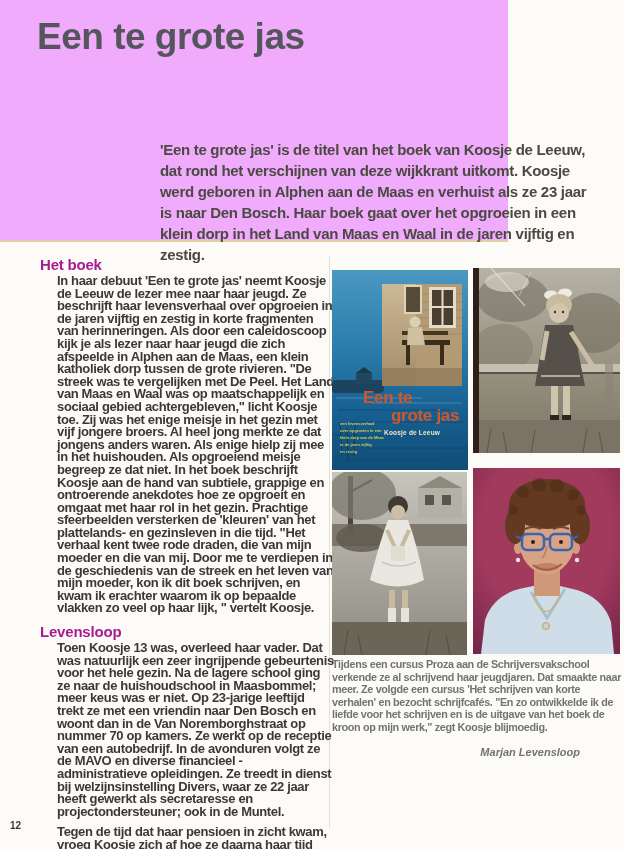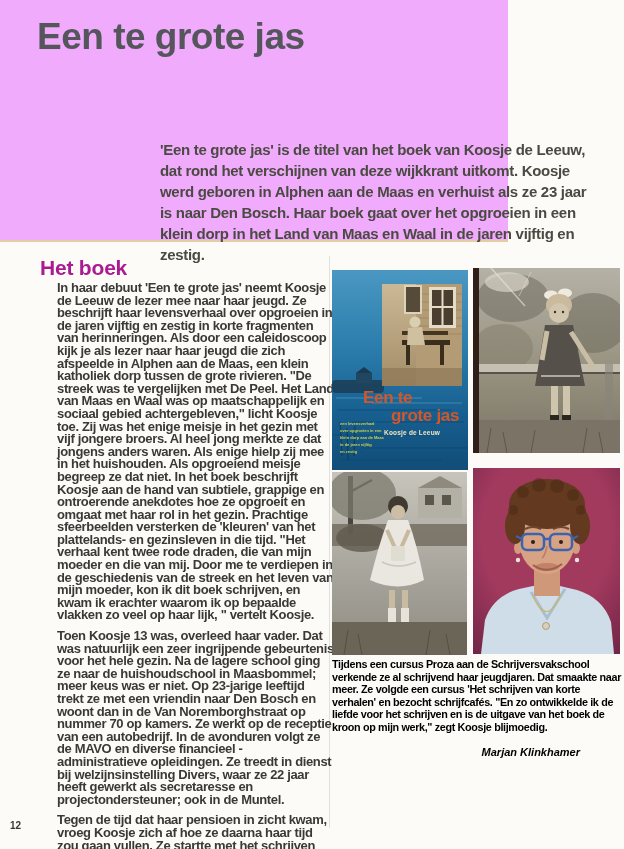--- a/index.html
+++ b/index.html
@@ -8,59 +8,60 @@
 
   
   .yellow-box{position:absolute;left:0;top:0;width:508px;height:240px;background:#f0abfc;border-bottom:2px solid #e3cda4;}
   .page-title{position:absolute;left:37px;top:16px;font-size:37px;font-weight:700;letter-spacing:-0.5px;color:#54565c;}
   .page-subtitle{position:absolute;left:38px;top:61px;font-size:23px;font-weight:700;letter-spacing:-0.3px;color:#a315a3;}
   .intro{position:absolute;left:160px;top:111px;width:438px;font-size:15px;font-weight:700;letter-spacing:-0.3px;line-height:21px;color:#4b4a42;margin-top:28px;}
 
   
   .col-divider{position:absolute;left:329px;top:256px;width:1px;height:572px;background:#e2e0da;}
   .left-col{position:absolute;left:40px;top:256px;width:294px;color:#3a3937;}
-  .section-heading{font-size:21px;font-weight:700;color:#aa1b91;margin:0 0 2px 0;letter-spacing:-0.2px;}
+  .section-heading{font-size:15px;font-weight:700;color:#aa1b91;margin:0 0 2px 0;letter-spacing:-0.2px;}
   .body-text{font-size:13px;font-weight:700;letter-spacing:-0.35px;line-height:12.6px;margin:0 0 8px 17px;}
   .body-text + .section-heading{margin-top:8px;}
   .page-number{position:absolute;left:10px;top:820px;font-size:10px;font-weight:700;color:#3a3937;}
 
   
   .right-col{position:absolute;left:332px;top:268px;width:290px;}
   .photo{position:absolute;display:block;}
   .book-cover{left:0;top:2px;width:136px;height:240px;}
   .photo-fence{left:141px;top:0;width:147px;height:185px;}
   .photo-garden{left:0;top:204px;width:135px;height:183px;}
   .photo-portrait{left:141px;top:200px;width:147px;height:186px;}
   .book-cover svg,.photo svg{position:absolute;left:0;top:0;}
 
   .cover-title-1{position:absolute;left:31px;top:118px;font-size:17px;font-weight:700;color:#d4572a;letter-spacing:-0.3px;}
   .cover-title-2{position:absolute;left:59px;top:136px;font-size:17px;font-weight:700;color:#d4572a;letter-spacing:-0.3px;}
   .cover-blurb{position:absolute;left:8px;top:150px;width:46px;font-size:4px;line-height:7px;font-weight:700;color:#ccd24a;}
   .cover-author{position:absolute;left:52px;top:159px;font-size:6.5px;font-weight:700;color:#efe6c4;letter-spacing:0.2px;}
 
   
-  .right-text{position:absolute;left:332px;top:658px;width:290px;color:#000000;}
+  .right-text{position:absolute;left:332px;top:658px;width:290px;color:#737373;}
   .right-text p{font-size:10.8px;font-weight:700;letter-spacing:-0.35px;line-height:12.6px;margin:0 0 12px 0;}
   .byline{display:block;text-align:right;padding-right:42px;font-style:italic;font-weight:700;font-size:11px;margin-top:1px;}
 </style>
 </head>
 <body>
 
 <div class="page">
 
   <div class="yellow-box">
     <h1 class="page-title" style="margin:0">Een te grote jas</h1>
     <div class="intro">'Een te grote jas' is de titel van het boek van Koosje de Leeuw, dat rond het verschijnen van deze wijkkrant uitkomt. Koosje werd geboren in Alphen aan de Maas en verhuist als ze 23 jaar is naar Den Bosch. Haar boek gaat over het opgroeien in een klein dorp in het Land van Maas en Waal in de jaren vijftig en zestig.</div>
   </div>
 
   <div class="col-divider"></div>
 
   <div class="left-col">
     <h3 class="section-heading">Het boek</h3>
     <p class="body-text">In haar debuut 'Een te grote jas' neemt Koosje de Leeuw de lezer mee naar haar jeugd. Ze beschrijft haar levensverhaal over opgroeien in de jaren vijftig en zestig in korte fragmenten van herinneringen. Als door een caleidoscoop kijk je als lezer naar haar jeugd die zich afspeelde in Alphen aan de Maas, een klein katholiek dorp tussen de grote rivieren. "De streek was te vergelijken met De Peel. Het Land van Maas en Waal was op maatschappelijk en sociaal gebied achtergebleven," licht Koosje toe. Zij was het enige meisje in het gezin met vijf jongere broers. Al heel jong merkte ze dat jongens anders waren. Als enige hielp zij mee in het huishouden. Als opgroeiend meisje begreep ze dat niet. In het boek beschrijft Koosje aan de hand van subtiele, grappige en ontroerende anekdotes hoe ze opgroeit en omgaat met haar rol in het gezin. Prachtige sfeerbeelden versterken de 'kleuren' van het plattelands- en gezinsleven in die tijd. "Het verhaal kent twee rode draden, die van mijn moeder en die van mij. Door me te verdiepen in de geschiedenis van de streek en het leven van mijn moeder, kon ik dit boek schrijven, en kwam ik erachter waarom ik op bepaalde vlakken zo veel op haar lijk, " vertelt Koosje.</p>
+    <h3 class="section-heading">Levensloop</h3>
     <p class="body-text">Toen Koosje 13 was, overleed haar vader. Dat was natuurlijk een zeer ingrijpende gebeurtenis voor het hele gezin. Na de lagere school ging ze naar de huishoudschool in Maasbommel; meer keus was er niet. Op 23-jarige leeftijd trekt ze met een vriendin naar Den Bosch en woont dan in de Van Noremborghstraat op nummer 70 op kamers. Ze werkt op de receptie van een autobedrijf. In de avonduren volgt ze de MAVO en diverse financieel - administratieve opleidingen. Ze treedt in dienst bij welzijnsinstelling Divers, waar ze 22 jaar heeft gewerkt als secretaresse en projectondersteuner; ook in de Muntel.</p>
     <p class="body-text">Tegen de tijd dat haar pensioen in zicht kwam, vroeg Koosje zich af hoe ze daarna haar tijd zou gaan vullen. Ze startte met het schrijven van blogs en keek daarin terug op haar werkzame leven.</p>
   </div>
 
   <div class="page-number">12</div>
 
   <div class="right-col">
 
     <div class="photo book-cover">
       <svg width="136" height="200" viewBox="0 0 136 200">
@@ -287,16 +288,16 @@
         <circle cx="104" cy="92" r="2.2" fill="#ece4da"></circle>
 
         <path d="M60,128 Q74,160 88,126" stroke="#cbb66e" stroke-width="1.2" fill="none"></path>
         <circle cx="73" cy="158" r="3.5" fill="#d8cfc0" stroke="#b0a070" stroke-width="1"></circle>
       </svg>
     </div>
   </div>
 
   <div class="right-text">
     <p>Tijdens een cursus Proza aan de Schrijversvakschool verkende ze al schrijvend haar jeugdjaren. Dat smaakte naar meer. Ze volgde een cursus 'Het schrijven van korte verhalen' en bezocht schrijfcafés. "En zo ontwikkelde ik de liefde voor het schrijven en is de uitgave van het boek de kroon op mijn werk," zegt Koosje blijmoedig.</p>
-    <span class="byline">Marjan Klinkhamer</span>
+    <span class="byline">Marjan Levensloop</span>
   </div>
 
 </div>
 
 </body></html>

